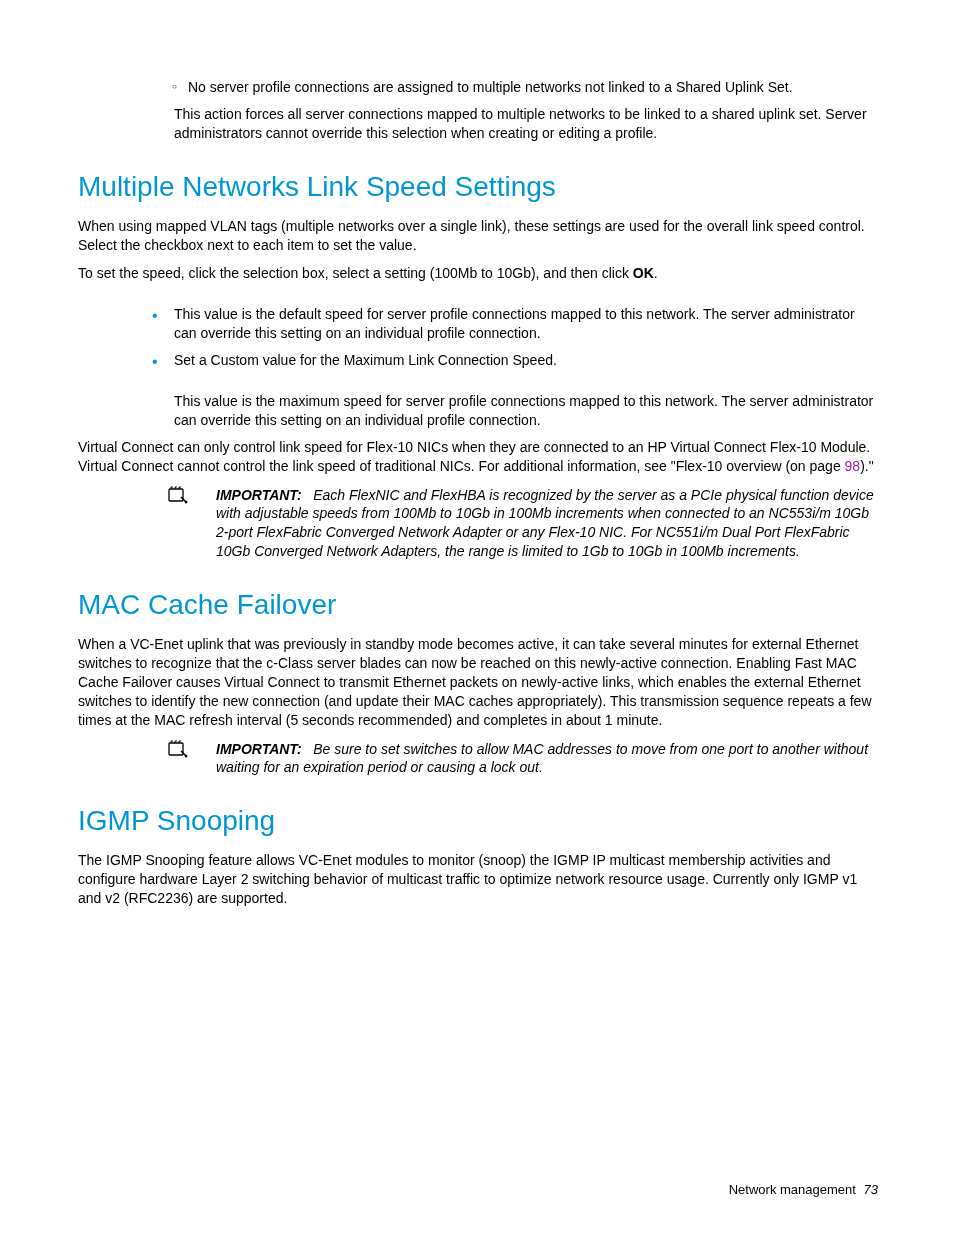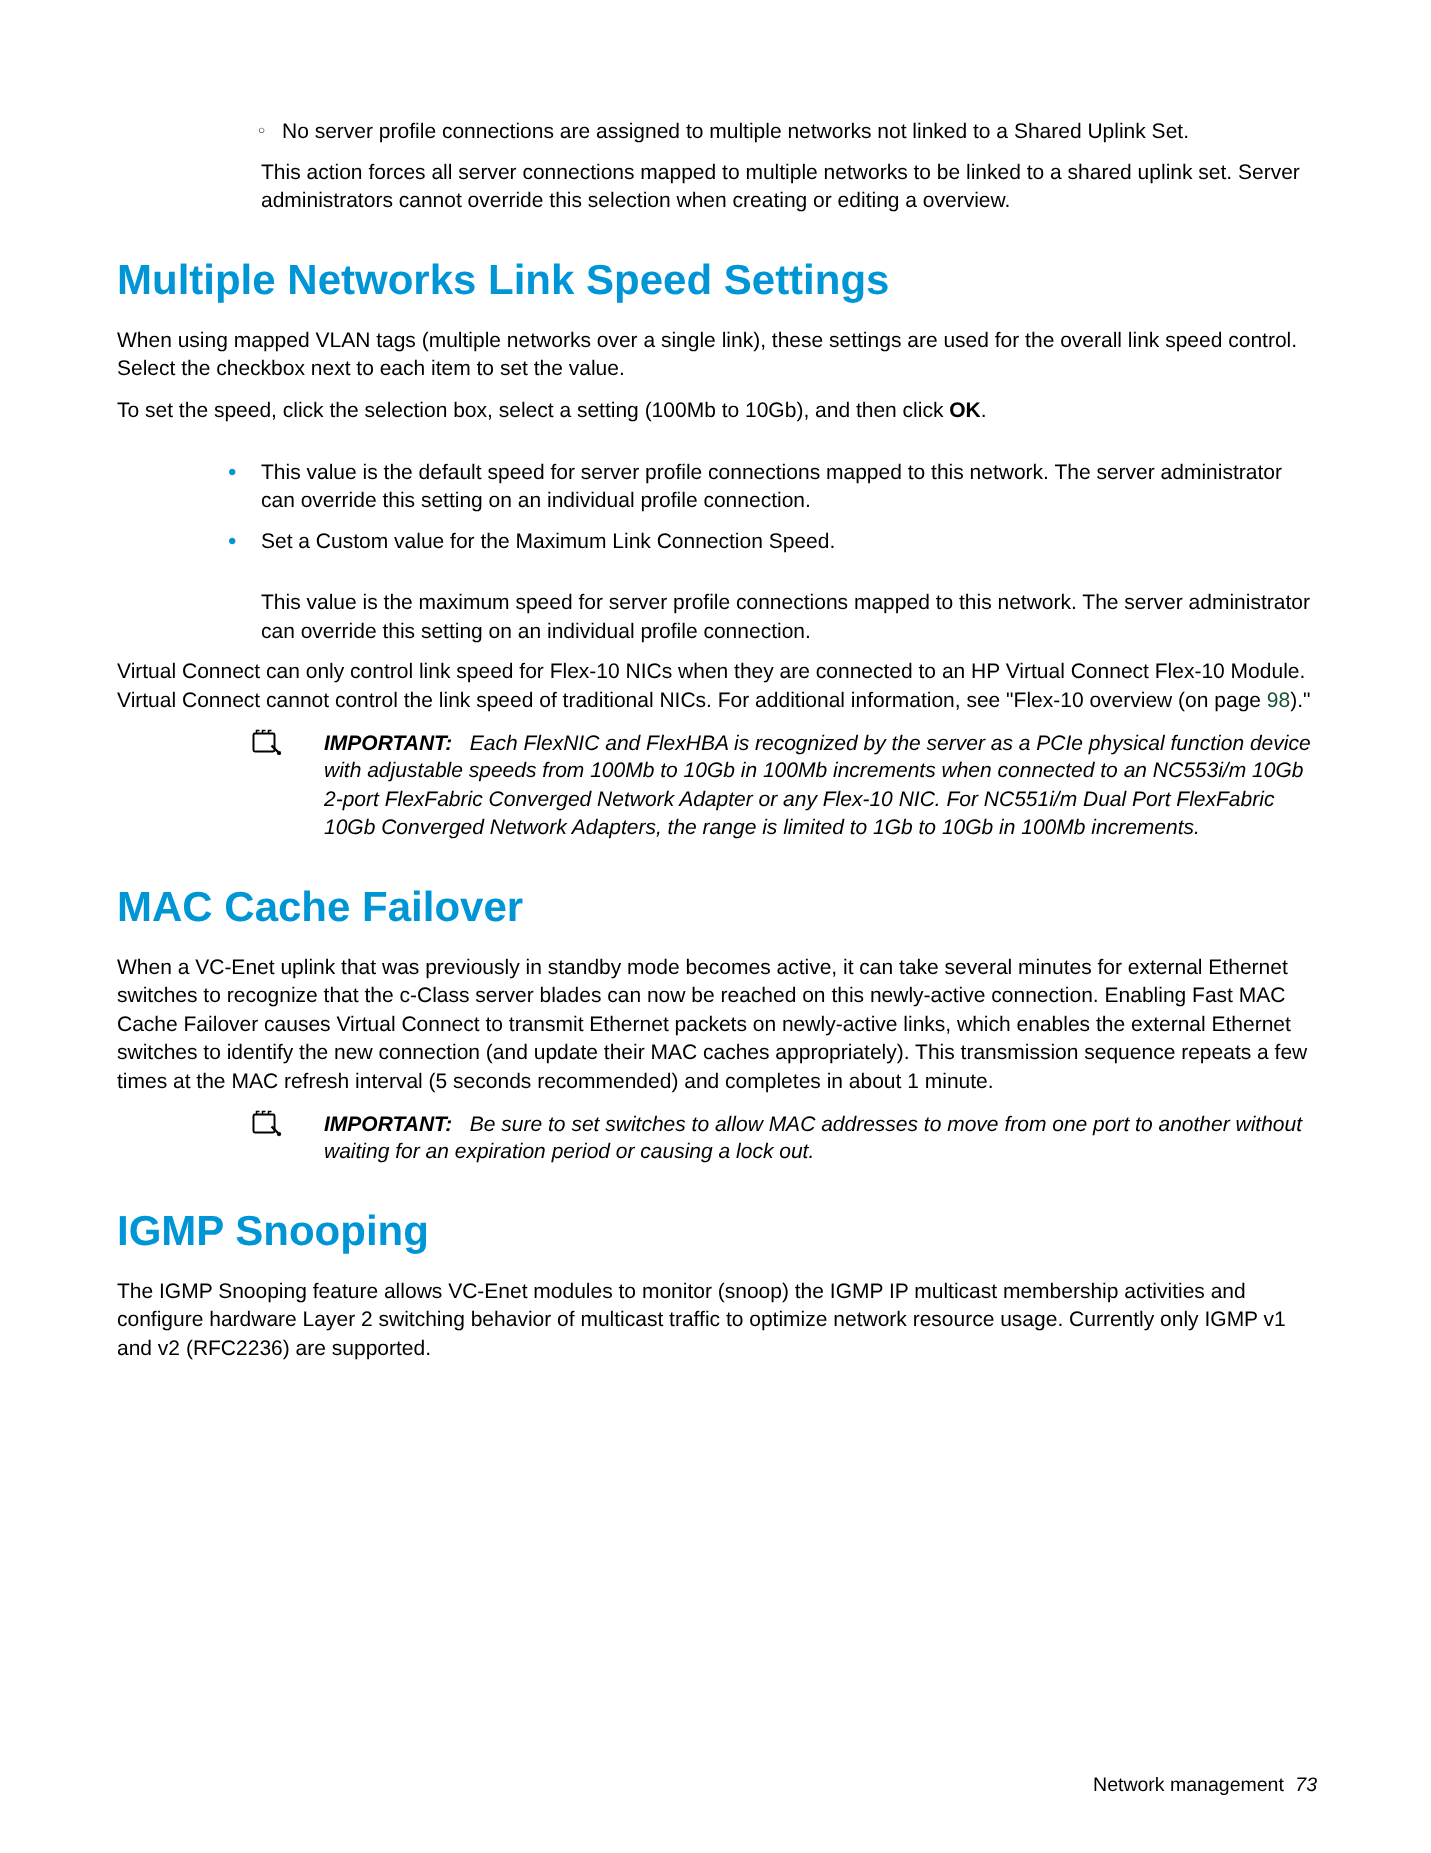--- a/index.html
+++ b/index.html
@@ -30,21 +30,21 @@
     font-size: 8px;
   }
   .indent-para {
     margin-left: 96px;
     font-size: 14px;
     line-height: 1.35;
     margin-bottom: 8px;
   }
   h2.section {
     color: #0096d6;
-    font-weight: 700;
+    font-weight: 400;
     font-size: 28px;
     margin: 28px 0 14px 0;
     font-family: Arial, Helvetica, sans-serif;
   }
   .body-para {
     font-size: 14px;
     line-height: 1.35;
     margin-bottom: 10px;
   }
   ul.bullets {
@@ -84,41 +84,41 @@
   .note-text {
     flex: 1;
     font-size: 14px;
     line-height: 1.35;
     padding-left: 18px;
   }
   .note-text .label {
     font-weight: bold;
   }
   .link {
-    color: #14532d;
+    color: #a21caf;
   }
   .footer {
     position: absolute;
     bottom: 38px;
     right: 76px;
     font-size: 13px;
   }
   .footer .pn { margin-left: 4px; font-style: italic; }
 </style>
 </head>
 <body>
 
 <div class="page">
 
   <div class="sub-bullet">
     <span class="circ">○</span>
     <span>No server profile connections are assigned to multiple networks not linked to a Shared Uplink Set.</span>
   </div>
 
-  <div class="indent-para">This action forces all server connections mapped to multiple networks to be linked to a shared uplink set. Server administrators cannot override this selection when creating or editing a overview.</div>
+  <div class="indent-para">This action forces all server connections mapped to multiple networks to be linked to a shared uplink set. Server administrators cannot override this selection when creating or editing a profile.</div>
 
   <h2 class="section">Multiple Networks Link Speed Settings</h2>
 
   <div class="body-para">When using mapped VLAN tags (multiple networks over a single link), these settings are used for the overall link speed control. Select the checkbox next to each item to set the value.</div>
   <div class="body-para">
     <span>To set the speed, click the selection box, select a setting (100Mb to 10Gb), and then click </span><b>OK</b><span>.</span>
   </div>
 
   <ul class="bullets">
     <li>

